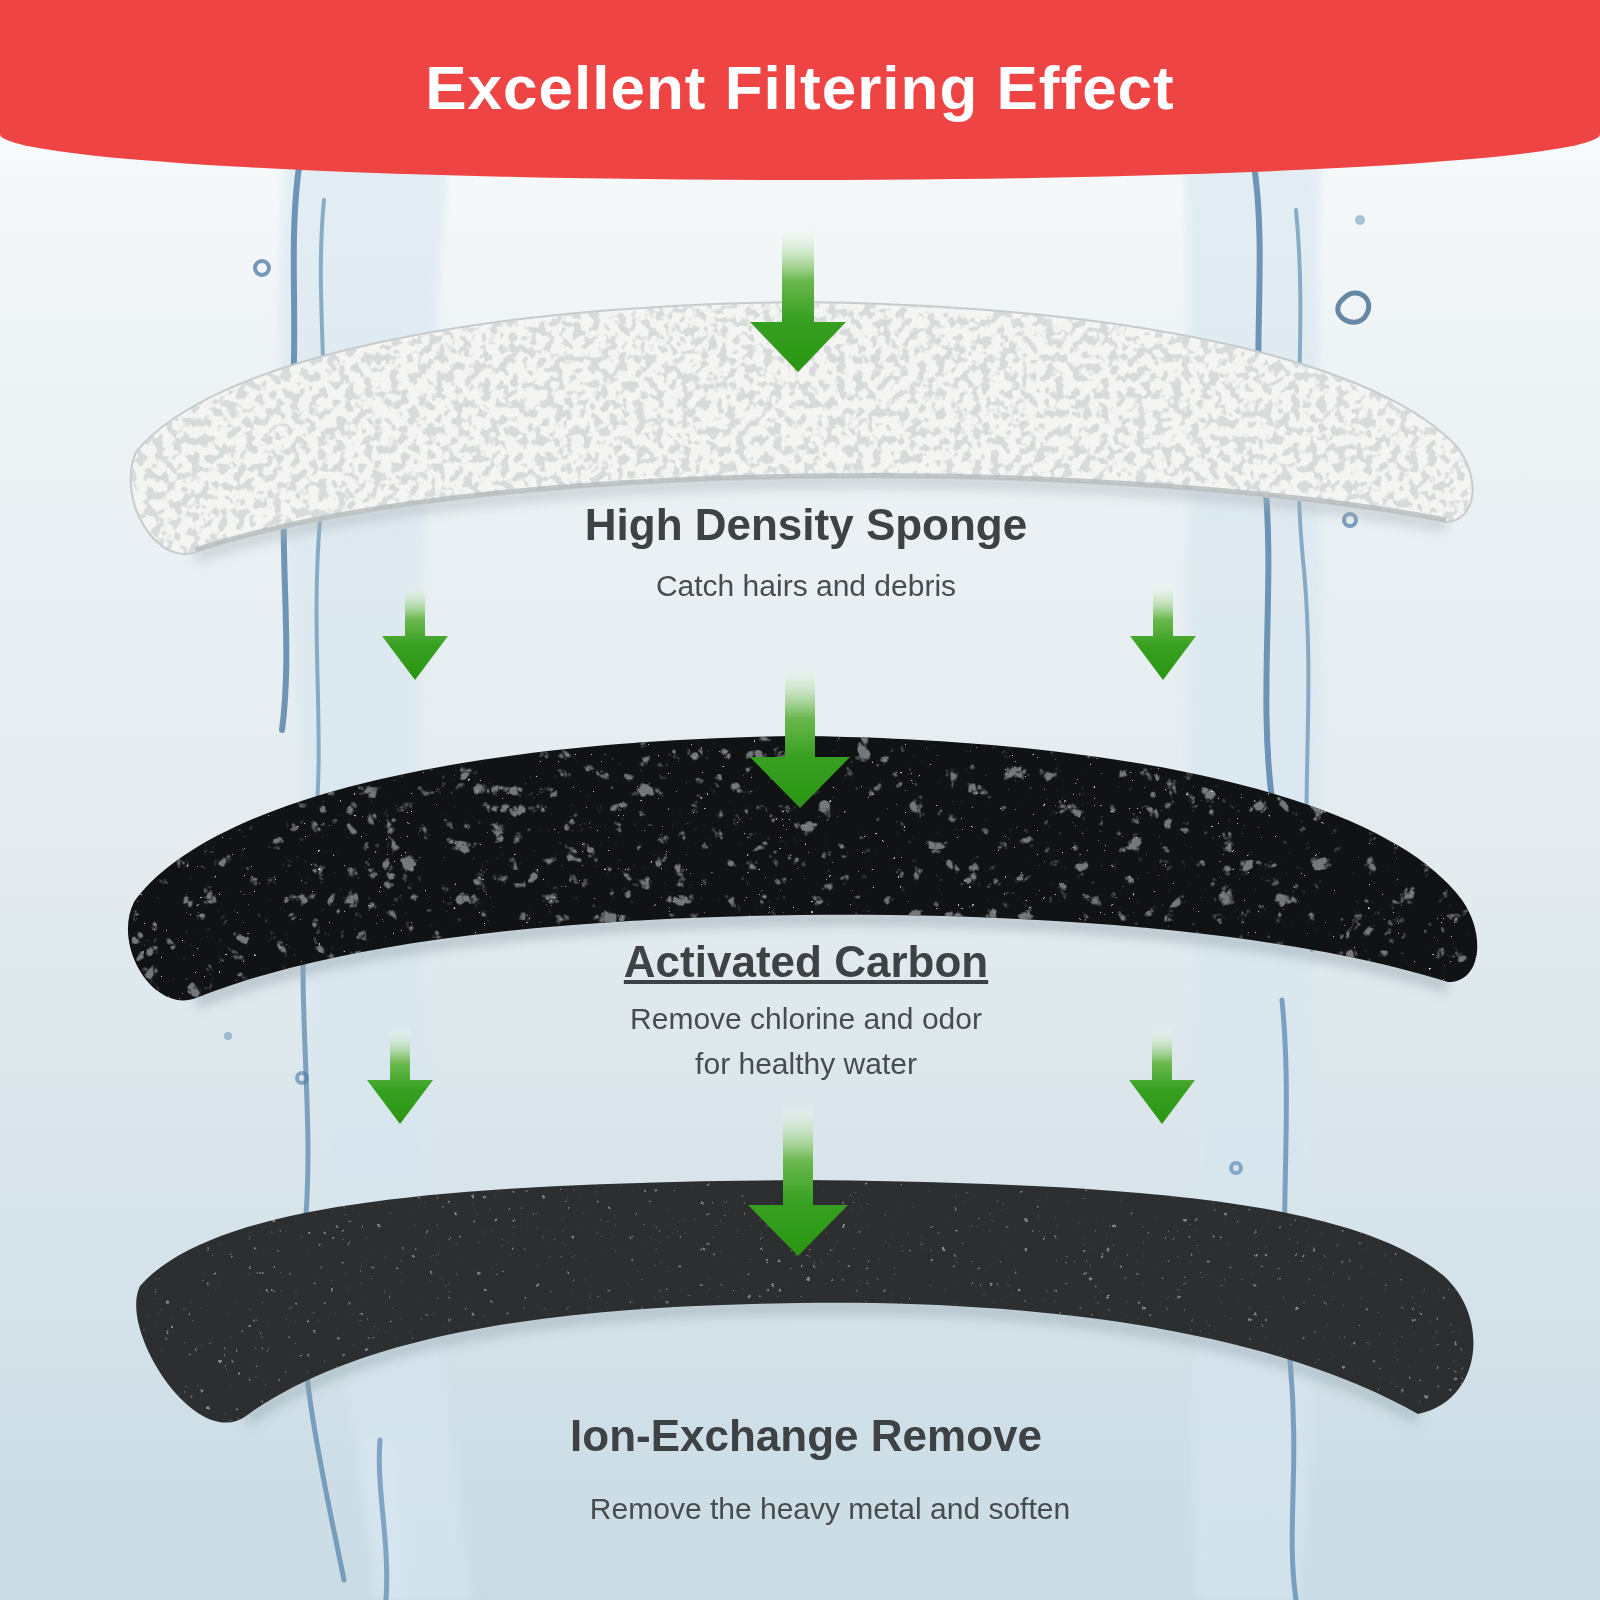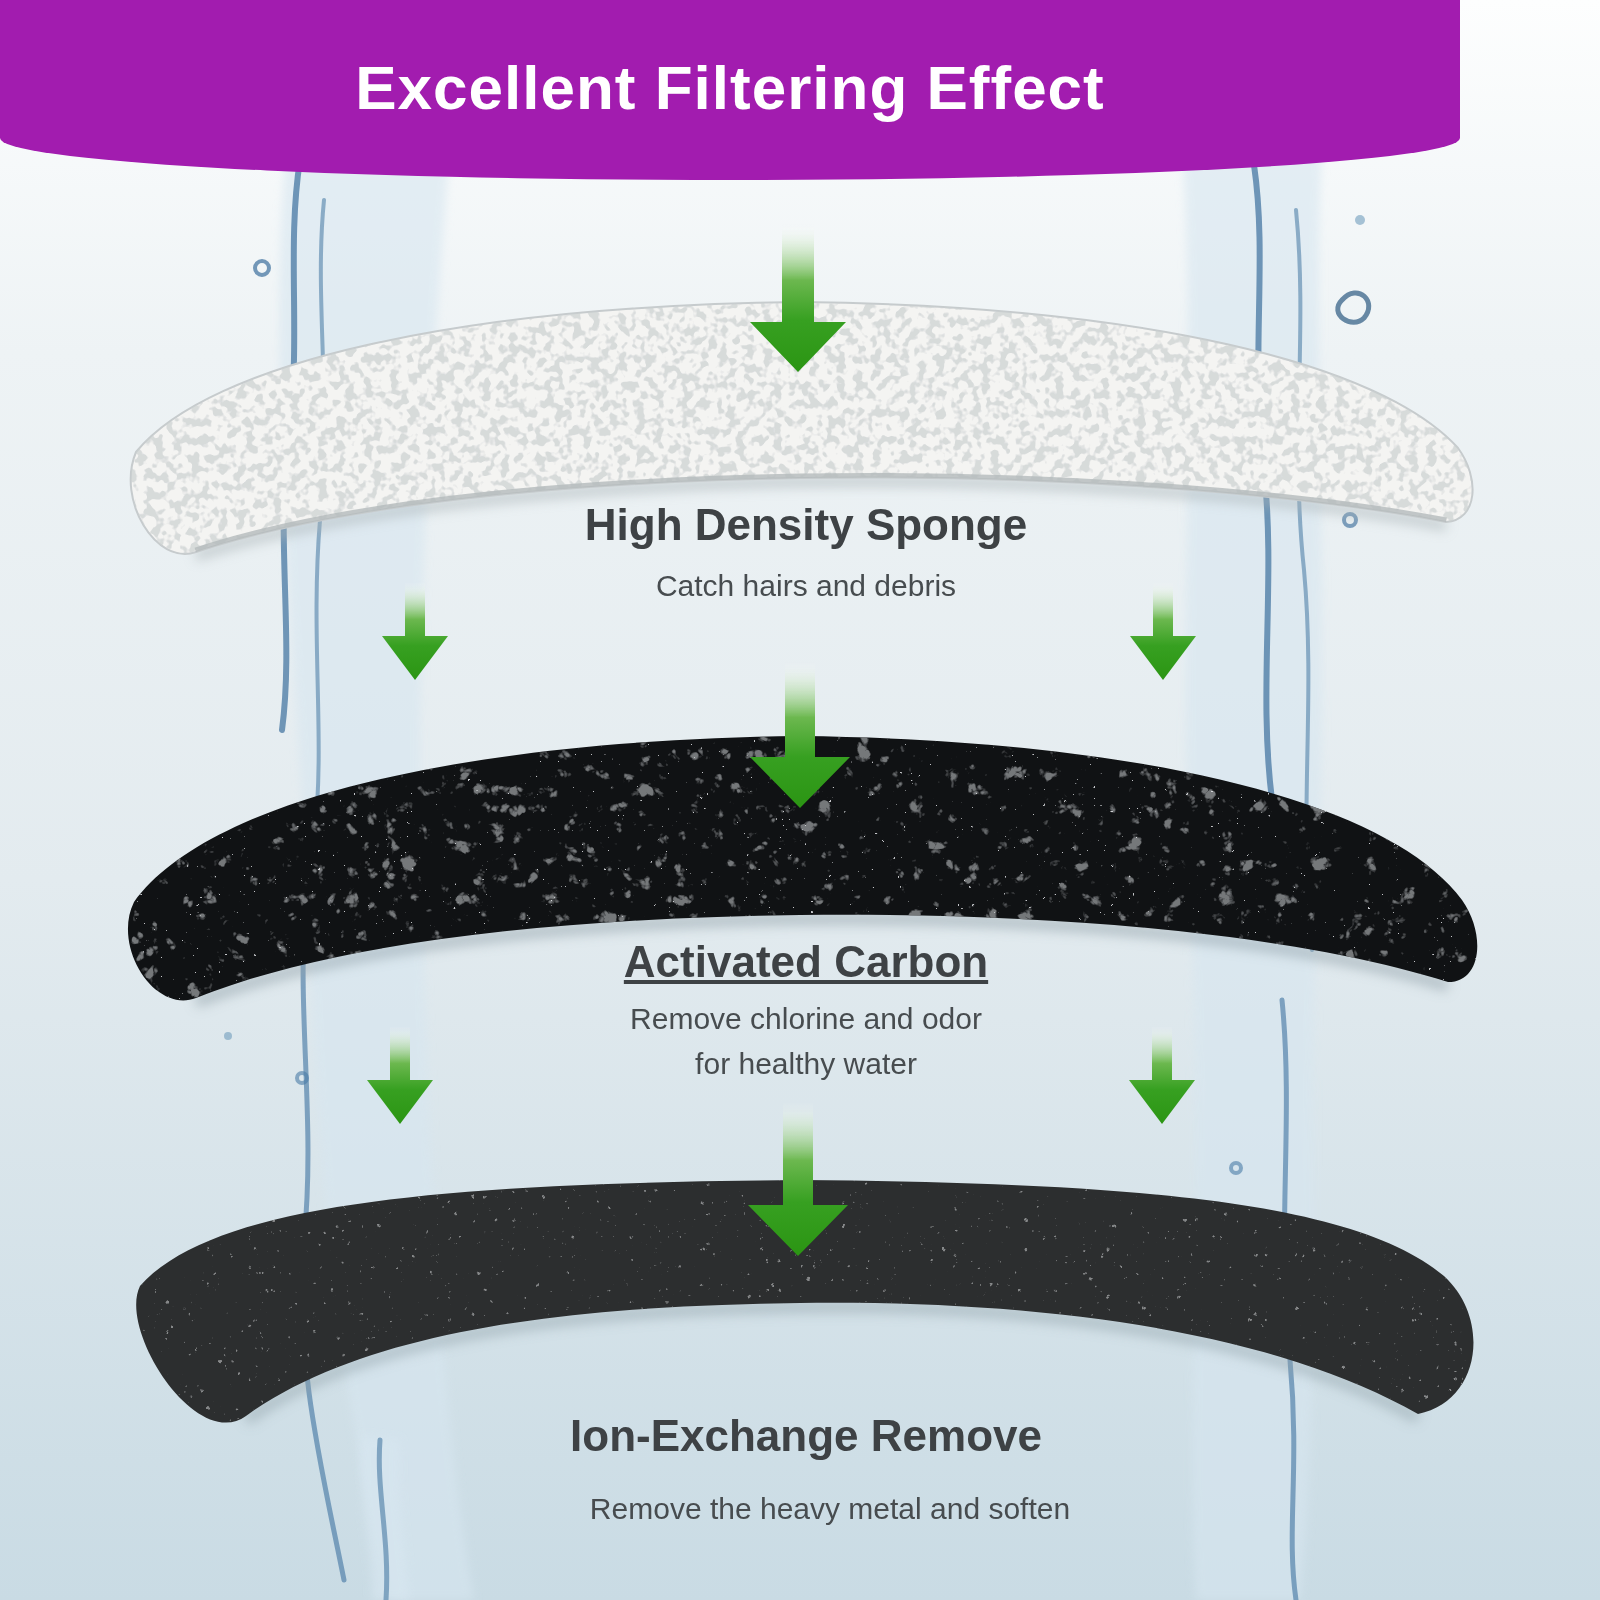--- a/index.html
+++ b/index.html
@@ -3,22 +3,22 @@
 <meta charset="utf-8">
 <style>
   html,body{margin:0;padding:0;background:#ffffff;}
   .stage{
     position:relative;width:1600px;height:1600px;overflow:hidden;
     font-family:"Liberation Sans","DejaVu Sans",sans-serif;
     background:#f3f7f9;
   }
   .scene{position:absolute;left:0;top:0;width:1600px;height:1600px;z-index:1;}
   .banner{
-    position:absolute;left:0;top:0;width:1460px;height:180px;z-index:3;
-    background:#a21caf;
+    position:absolute;left:0;top:0;width:1600px;height:180px;z-index:3;
+    background:#ef4444;
     border-bottom-left-radius:800px 46px;
     border-bottom-right-radius:800px 46px;
   }
   .banner h1{
     margin:0;padding-top:52px;text-align:center;
     font-size:62px;font-weight:bold;letter-spacing:1px;color:#ffffff;
   }
   .label-block{position:absolute;left:6px;width:1600px;text-align:center;z-index:4;}
   .layer-title{font-size:44px;font-weight:bold;color:#3e4245;line-height:1;}
   .layer-desc{font-size:30px;color:#474c4f;line-height:45px;}

